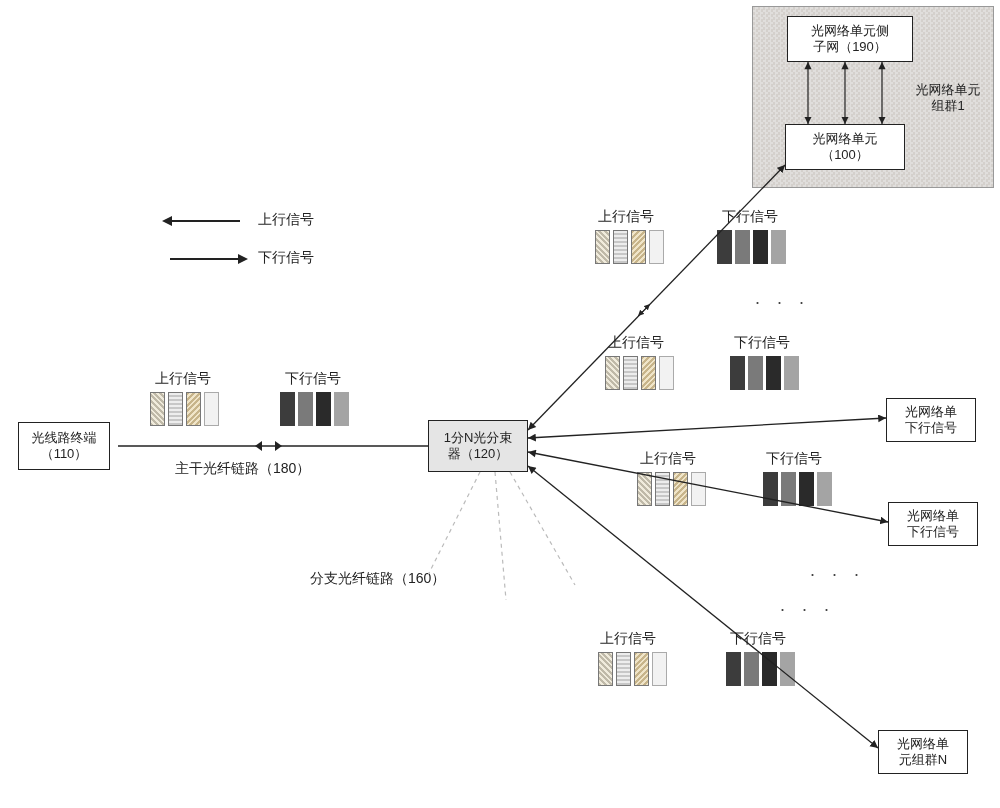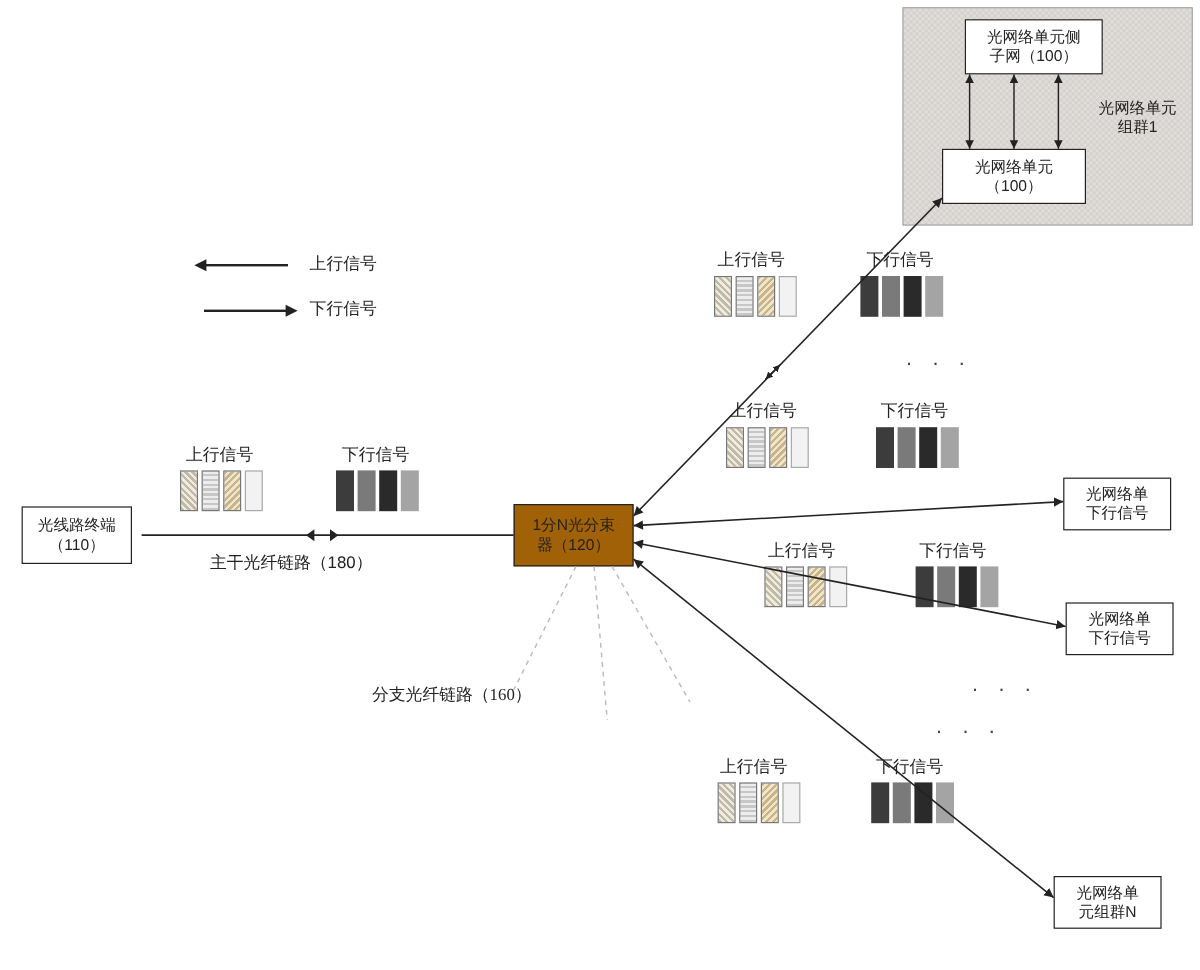--- a/index.html
+++ b/index.html
@@ -22,21 +22,21 @@
     border: 1.5px solid #222;
     background: #fff;
     text-align: center;
     box-sizing: border-box;
     display: flex;
     align-items: center;
     justify-content: center;
     line-height: 1.25;
   }
   .splitter {
-    background: #a16207;
+    background: #e5e5e5;
   }
   .shaded-group {
     position: absolute;
     background: repeating-conic-gradient(#e0dedc 0% 25%, #d4d0cc 0% 50%) 0 0/5px 5px;
     border: 1px solid #999;
   }
   .label {
     position: absolute;
     white-space: nowrap;
     text-align: center;
@@ -93,23 +93,23 @@
     color: #444;
   }
 </style>
 </head>
 <body>
 
 <div class="canvas">
 
   <div class="shaded-group" style="left:752px; top:6px; width:240px; height:180px;"></div>
 
-  <div class="box" style="left:804px; top:16px; width:115px; height:46px; font-size:13px; flex-direction:column;">
+  <div class="box" style="left:787px; top:16px; width:126px; height:46px; font-size:13px; flex-direction:column;">
     <span>光网络单元侧</span>
-    <span>子网（100）</span>
+    <span>子网（190）</span>
   </div>
 
   <div class="label" style="left:908px; top:82px; font-size:13px; text-align:center; line-height:1.2; width:80px;">
     <span>光网络单元</span><br>
     <span>组群1</span>
   </div>
 
   <div class="box" style="left:785px; top:124px; width:120px; height:46px; font-size:13px; flex-direction:column;">
     <span>光网络单元</span>
     <span>（100）</span>
@@ -142,21 +142,21 @@
     <div class="bar dn4"></div>
   </div>
 
   <div class="label" style="left:175px; top:460px;"><span>主干光纤链路（180）</span></div>
 
   <div class="box splitter" style="left:428px; top:420px; width:100px; height:52px; font-size:13px; flex-direction:column;">
     <span>1分N光分束</span>
     <span>器（120）</span>
   </div>
 
-  <div class="label" style="left:310px; top:570px;font-family:Liberation Serif, serif;"><span>分支光纤链路（160）</span></div>
+  <div class="label" style="left:310px; top:570px;"><span>分支光纤链路（160）</span></div>
 
   <div class="label" style="left:598px; top:208px;">
     <span>上行信号</span></div>
   <div class="label" style="left:722px; top:208px;">
     <span>下行信号</span></div>
   <div class="bars" style="left:595px; top:230px;">
     <div class="bar up1"></div>
     <div class="bar up2"></div>
     <div class="bar up3"></div>
     <div class="bar up4"></div>

